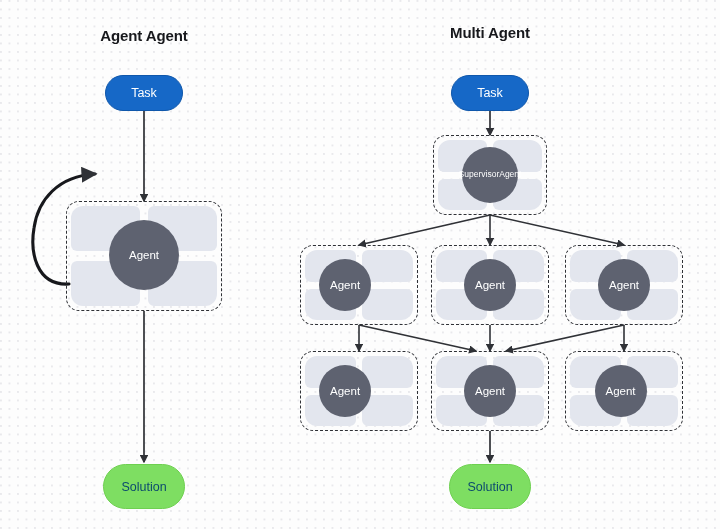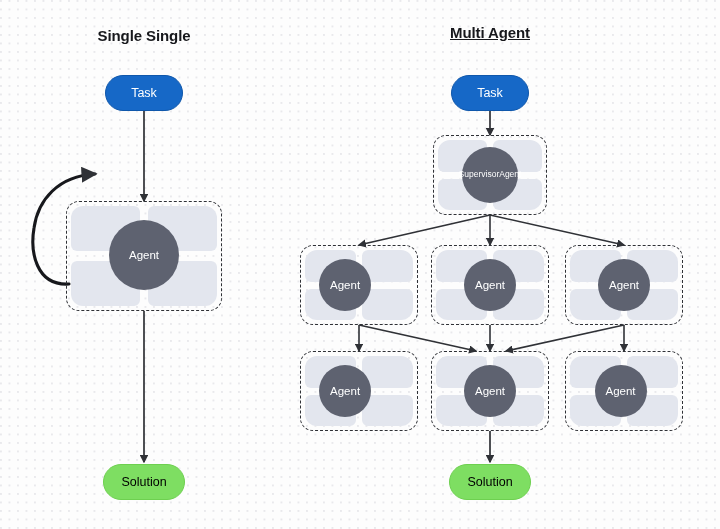--- a/index.html
+++ b/index.html
@@ -61,22 +61,22 @@
   .pill-task {
     background: #1668c7;
     border: 1.5px solid #0f57ab;
     width: 78px;
     height: 36px;
   }
   .pill-solution {
     background: #7ede62;
     border: 1.5px solid #6ed050;
     width: 82px;
-    height: 36px;
-    color: #000000;
+    height: 45px;
+    color: #0c4a6e;
   }
 
   
   .agent-node {
     position: absolute;
     box-sizing: border-box;
     border: 1.8px dashed #2f3136;
     border-radius: 13px;
     background: transparent;
     transform: translateX(-50%);
@@ -143,23 +143,23 @@
 
     <line x1="359" y1="325" x2="359" y2="351" stroke="#2f3136" stroke-width="1.6" marker-end="url(#arrow)"></line>
     <line x1="359" y1="325" x2="476" y2="351" stroke="#2f3136" stroke-width="1.6" marker-end="url(#arrow)"></line>
     <line x1="490" y1="325" x2="490" y2="351" stroke="#2f3136" stroke-width="1.6" marker-end="url(#arrow)"></line>
     <line x1="624" y1="325" x2="624" y2="351" stroke="#2f3136" stroke-width="1.6" marker-end="url(#arrow)"></line>
     <line x1="624" y1="325" x2="506" y2="351" stroke="#2f3136" stroke-width="1.6" marker-end="url(#arrow)"></line>
 
     <line x1="490" y1="431" x2="490" y2="462" stroke="#2f3136" stroke-width="1.7" marker-end="url(#arrow)"></line>
   </svg>
 
-  <div class="panel-title" style="left:144px; top:27px;">Single Single</div>
-
-  <div class="panel-title" style="left:490px; top:24px;text-decoration:underline;">Multi Agent</div>
+  <div class="panel-title" style="left:144px; top:27px;">Agent Agent</div>
+
+  <div class="panel-title" style="left:490px; top:24px;">Multi Agent</div>
 
   <div class="pill pill-task" style="left:144px; top:75px;">Task</div>
 
   <div class="agent-node" style="left:144px; top:201px; width:156px; height:110px;">
     <div class="agent-inner">
       <div class="quad tl"></div>
       <div class="quad tr"></div>
       <div class="quad bl"></div>
       <div class="quad br"></div>
     </div>

